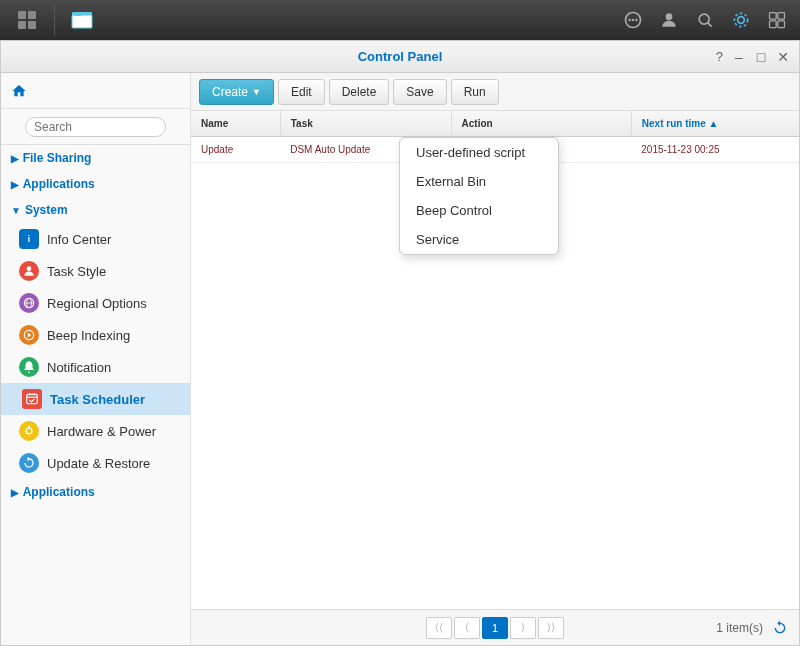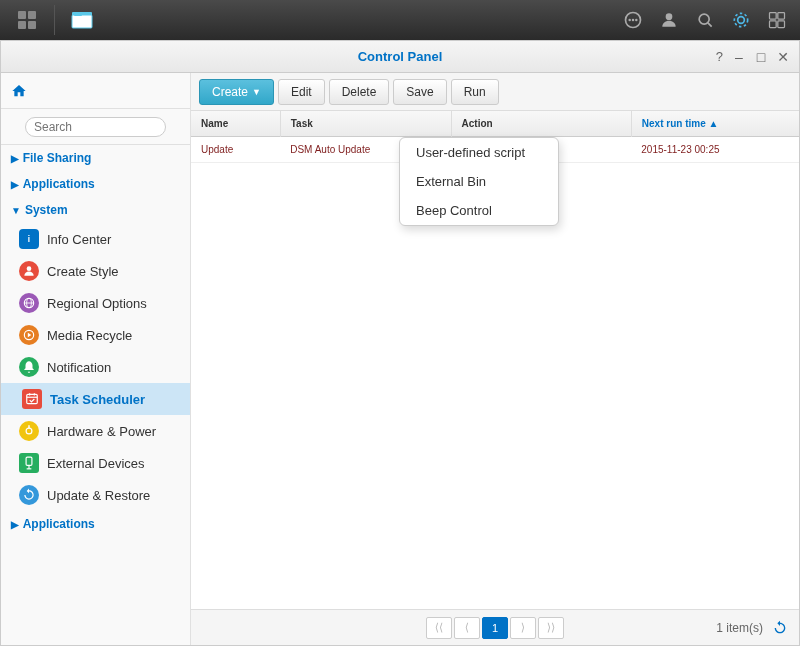--- a/index.html
+++ b/index.html
@@ -382,42 +382,42 @@
           <span>Info Center</span>
         </div>
 
         <div class="sidebar-item">
           <div class="sidebar-item-icon" style="background:#e74c3c; border-radius:50%;">
             <svg width="14" height="14" viewBox="0 0 24 24">
                 <circle cx="12" cy="8" r="4" fill="#fff"></circle>
                 <path d="M4 20c0-4 3.6-7 8-7s8 3 8 7" fill="#fff"></path>
               </svg>
           </div>
-          <span>Create Style</span>
+          <span>Task Style</span>
         </div>
 
         <div class="sidebar-item">
           <div class="sidebar-item-icon" style="background:#9b59b6; border-radius:50%;">
             <svg width="14" height="14" viewBox="0 0 24 24">
                 <circle cx="12" cy="12" r="8" fill="none" stroke="#fff" stroke-width="2"></circle>
                 <ellipse cx="12" cy="12" rx="4" ry="8" fill="none" stroke="#fff" stroke-width="1.5"></ellipse>
                 <line x1="4" y1="12" x2="20" y2="12" stroke="#fff" stroke-width="1.5"></line>
               </svg>
           </div>
           <span>Regional Options</span>
         </div>
 
         <div class="sidebar-item">
           <div class="sidebar-item-icon" style="background:#e67e22; border-radius:50%;">
             <svg width="14" height="14" viewBox="0 0 24 24">
                 <circle cx="12" cy="12" r="8" fill="none" stroke="#fff" stroke-width="2"></circle>
                 <polygon points="10,8 16,12 10,16" fill="#fff"></polygon>
               </svg>
           </div>
-          <span>Media Recycle</span>
+          <span>Beep Indexing</span>
         </div>
 
         <div class="sidebar-item">
           <div class="sidebar-item-icon" style="background:#27ae60; border-radius:50%;">
             <svg width="14" height="14" viewBox="0 0 24 24">
                 <path d="M12 2C9 2 6 5 6 9v5l-2 2v1h16v-1l-2-2V9c0-4-3-7-6-7zm0 20c1.1 0 2-.9 2-2h-4c0 1.1.9 2 2 2z" fill="#fff"></path>
               </svg>
           </div>
           <span>Notification</span>
         </div>
@@ -438,30 +438,20 @@
         <div class="sidebar-item">
           <div class="sidebar-item-icon" style="background:#f1c40f; border-radius:50%;">
             <svg width="14" height="14" viewBox="0 0 24 24">
                 <circle cx="12" cy="12" r="5" fill="none" stroke="#fff" stroke-width="2"></circle>
                 <line x1="12" y1="2" x2="12" y2="7" stroke="#fff" stroke-width="2.5"></line>
               </svg>
           </div>
           <span>Hardware &amp; Power</span>
         </div>
 
-        <div class="sidebar-item">
-          <div class="sidebar-item-icon" style="background:#27ae60; border-radius:3px;">
-            <svg width="14" height="14" viewBox="0 0 24 24">
-                <rect x="7" y="2" width="10" height="14" rx="2" fill="none" stroke="#fff" stroke-width="2"></rect>
-                <line x1="12" y1="16" x2="12" y2="22" stroke="#fff" stroke-width="2"></line>
-                <line x1="8" y1="22" x2="16" y2="22" stroke="#fff" stroke-width="2"></line>
-              </svg>
-          </div>
-          <span>External Devices</span>
-        </div>
 
         <div class="sidebar-item">
           <div class="sidebar-item-icon" style="background:#3498db; border-radius:50%;">
             <svg width="14" height="14" viewBox="0 0 24 24">
                 <path d="M12 4V1L8 5l4 4V6c3.3 0 6 2.7 6 6s-2.7 6-6 6-6-2.7-6-6H4c0 4.4 3.6 8 8 8s8-3.6 8-8-3.6-8-8-8z" fill="#fff"></path>
               </svg>
           </div>
           <span>Update &amp; Restore</span>
         </div>
       </div>
@@ -497,20 +487,23 @@
 
       <div class="dropdown-menu">
         <div class="dropdown-item">
           <span>User-defined script</span>
         </div>
         <div class="dropdown-item">
           <span>External Bin</span>
         </div>
         <div class="dropdown-item">
           <span>Beep Control</span>
+        </div>
+        <div class="dropdown-item">
+          <span>Service</span>
         </div>
       </div>
 
       <div class="table-container">
         <table>
           <thead>
             <tr>
               <th>Name</th>
               <th>Task</th>
               <th>Action</th>

